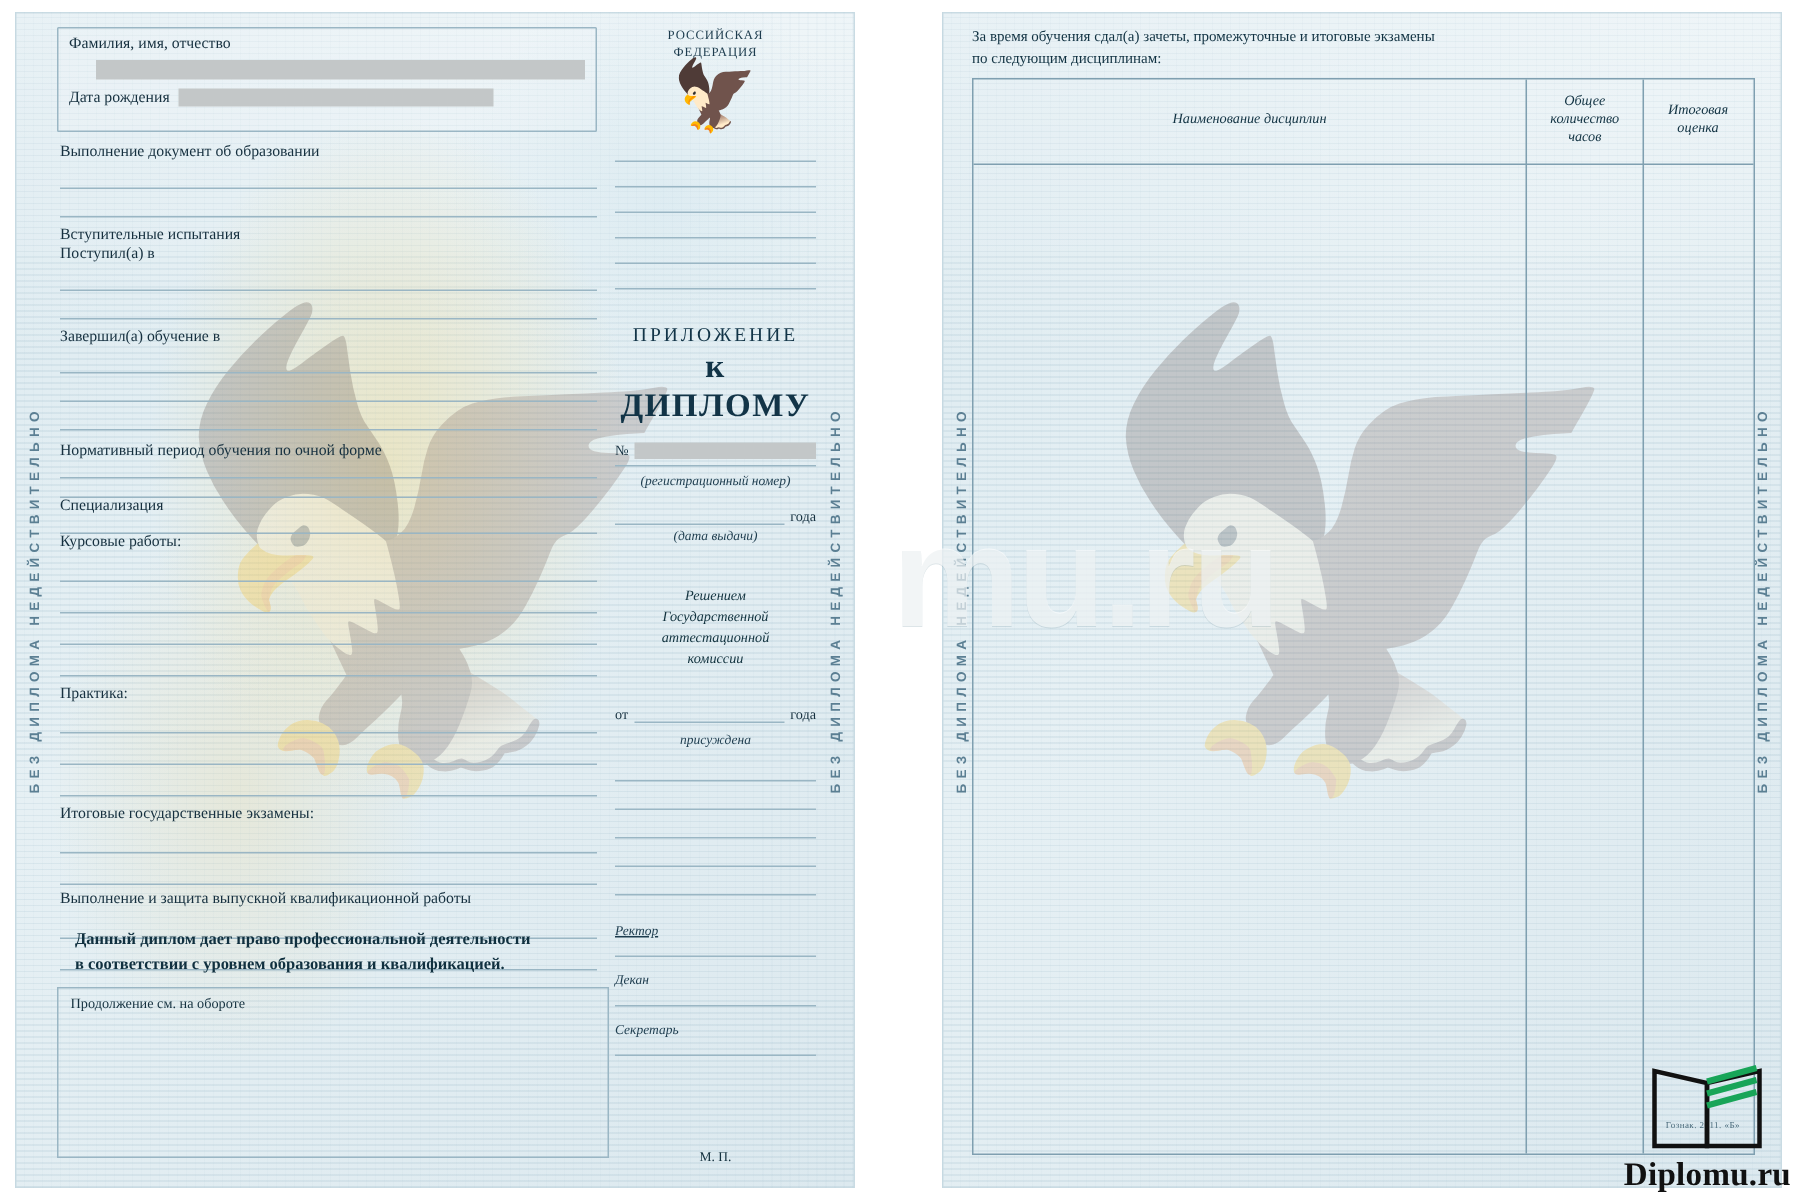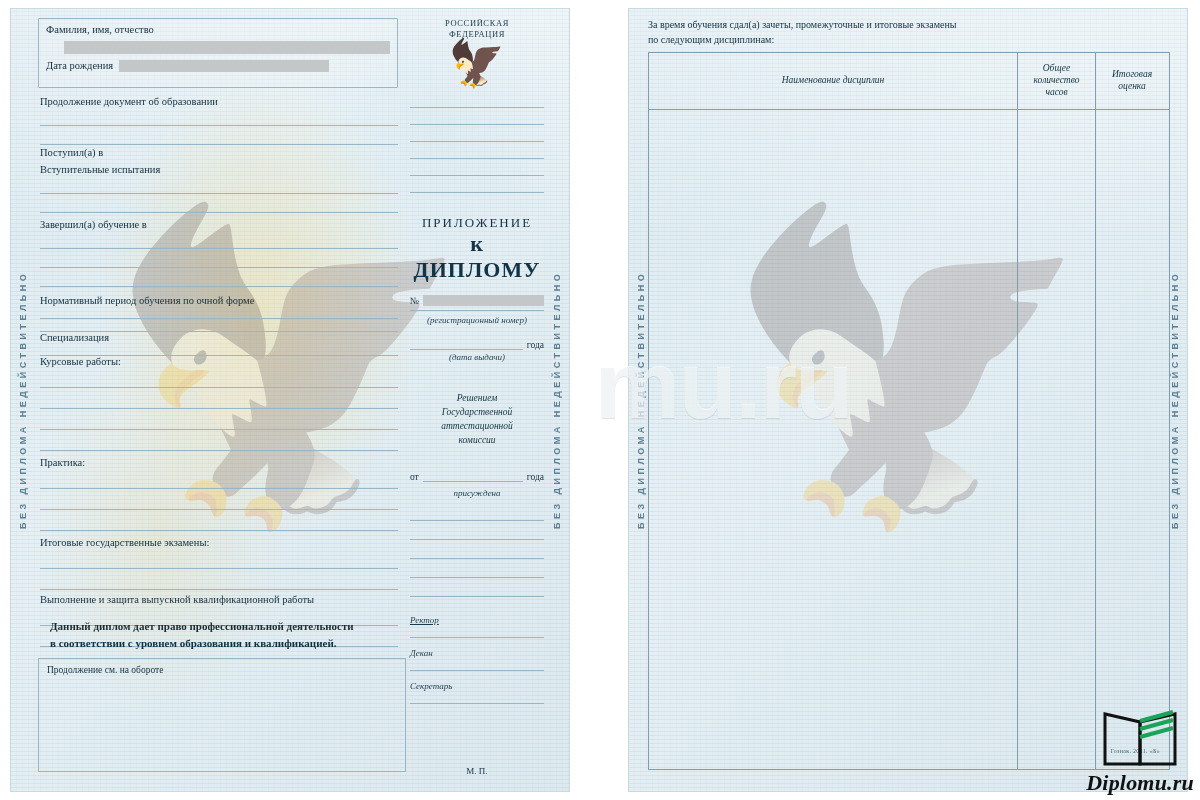--- a/index.html
+++ b/index.html
@@ -89,21 +89,21 @@
   
   .bigwm{
     position:absolute;left:595px;top:330px;
     font-family:"Liberation Sans",sans-serif;
     font-size:96px;font-weight:bold;color:rgba(255,255,255,.62);
     letter-spacing:-2px;text-shadow:0 1px 0 rgba(120,150,165,.25);
     pointer-events:none;user-select:none;
   }
 
   
-  .logo{position:absolute;right:6px;bottom:4px;text-align:center;font-style:italic;}
+  .logo{position:absolute;right:6px;bottom:4px;text-align:center;}
   .logo .book{width:78px;height:62px;margin:0 auto;}
   .logo .name{font-family:"Liberation Serif",serif;font-size:22px;font-weight:bold;color:#111;letter-spacing:.2px;}
 
   .ph-line{border-bottom:1px solid #9ab6c4;}
 </style>
 </head>
 <body>
 
 <div class="page">
 
@@ -187,25 +187,25 @@
             <span class="fld">Фамилия, имя, отчество</span>
           </div>
           <div class="grayline" style="width:326px;height:13px;margin-top:4px;"></div>
           <div style="display:flex;align-items:center;gap:6px;margin-top:6px;">
             <span class="fld">Дата рождения</span>
             <span class="grayline" style="width:210px;height:12px;"></span>
           </div>
         </div>
 
         <div style="position:absolute;left:2px;top:78px;right:0;">
-          <div class="fld">Продолжение документ об образовании</div>
-          <div class="ph-line" style="height:18px;"></div>
-          <div class="ph-line" style="height:18px;"></div>
+          <div class="fld">Выполнение документ об образовании</div>
+          <div class="ph-line" style="height:18px;"></div>
+          <div class="ph-line" style="height:18px;"></div>
+          <div class="fld" style="margin-top:6px;">Вступительные испытания</div>
           <div class="fld" style="margin-top:2px;">Поступил(а) в</div>
-          <div class="fld" style="margin-top:6px;">Вступительные испытания</div>
           <div class="ph-line" style="height:18px;"></div>
           <div class="ph-line" style="height:18px;"></div>
           <div class="fld" style="margin-top:6px;">Завершил(а) обучение в</div>
           <div class="ph-line" style="height:18px;"></div>
           <div class="ph-line" style="height:18px;"></div>
           <div class="ph-line" style="height:18px;"></div>
           <div class="fld" style="margin-top:8px;">Нормативный период обучения по очной форме</div>
           <div class="ph-line" style="height:12px;"></div>
           <div class="ph-line" style="height:12px;"></div>
           <div class="fld">Специализация</div>

